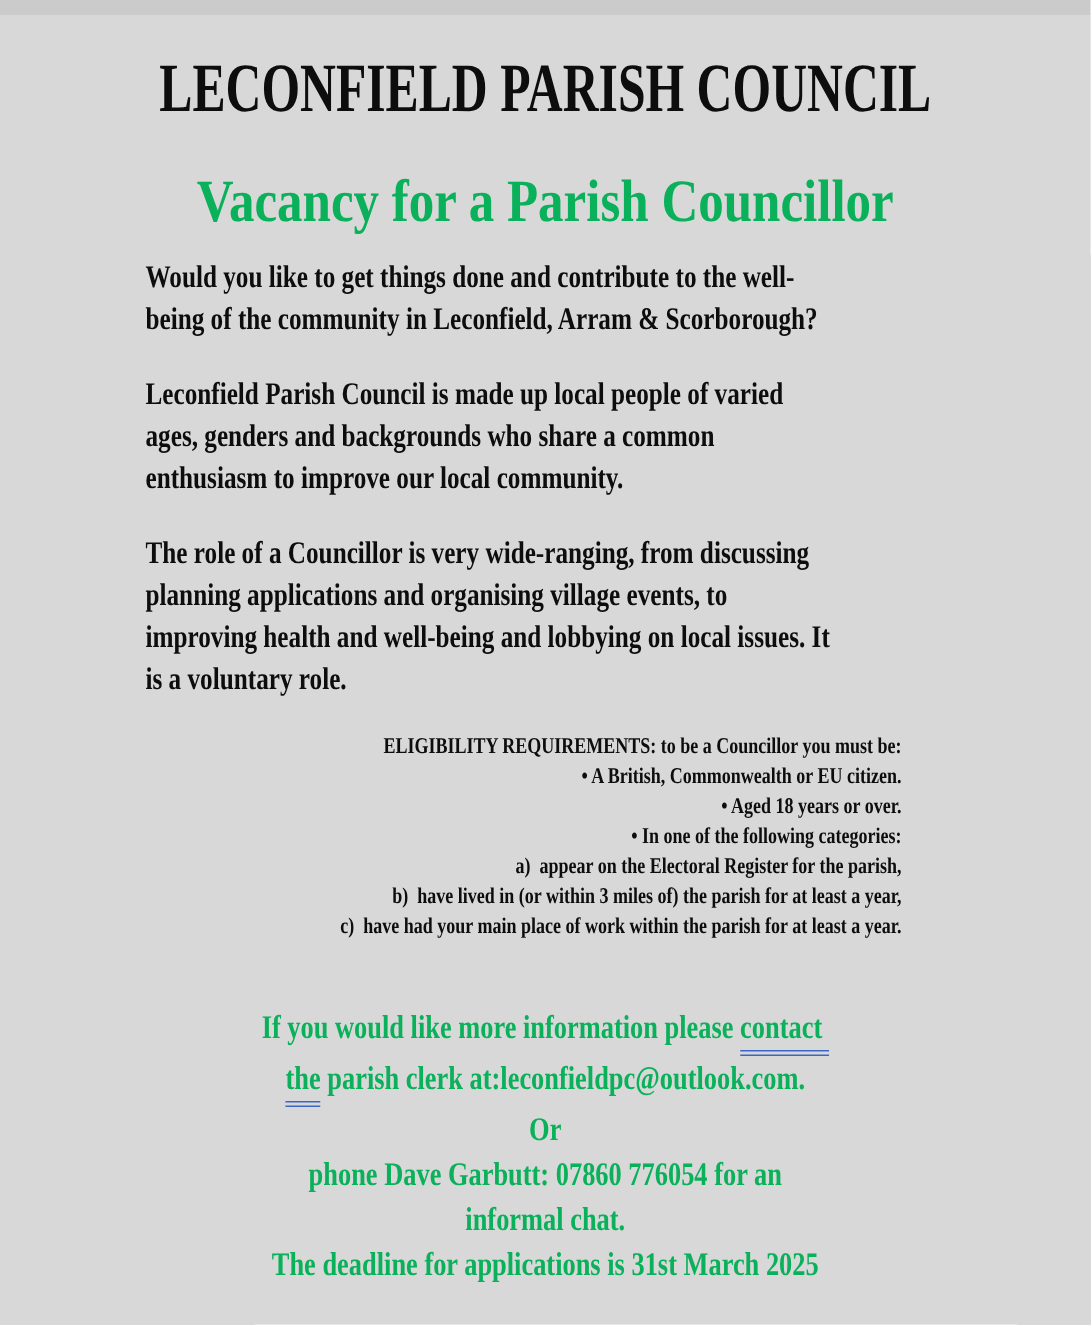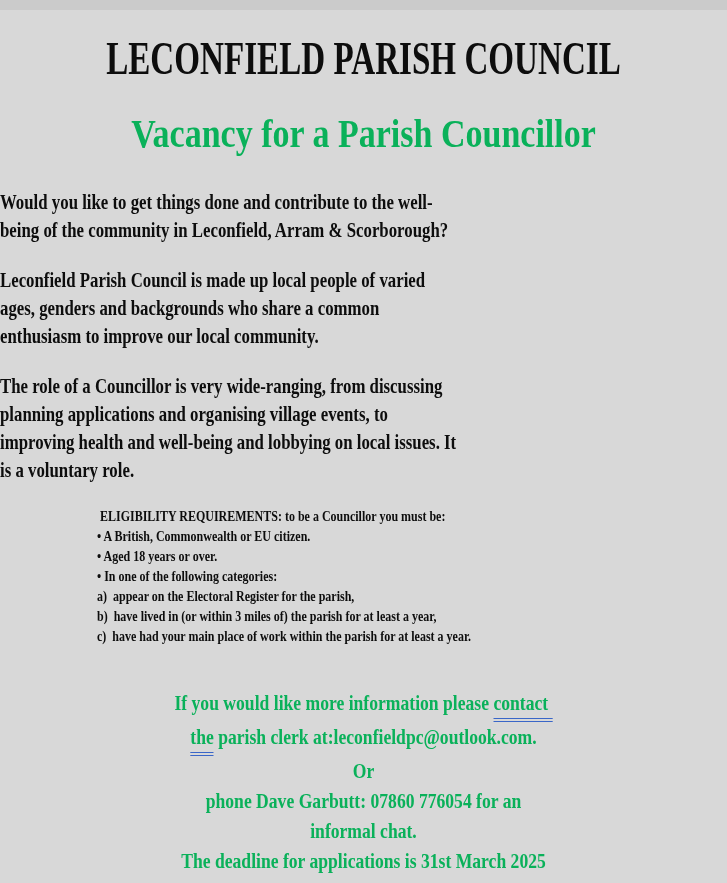--- a/index.html
+++ b/index.html
@@ -26,29 +26,29 @@
   .subtitle {
     margin: 29px 0 0;
     text-align: center;
     font-size: 40px;
     line-height: 43px;
     white-space: pre;
     transform: scaleX(0.85);
     transform-origin: 50% 0;
   }
 
-  .intro { margin-top: 33px; }
+  .intro { margin-top: 15px; padding-left: 97px; }
   .paragraph {
     margin: 0 0 22px 0;
     transform: scaleX(0.8);
     transform-origin: 0 0;
   }
   .paragraph .line { font-size: 21px; line-height: 28px; white-space: pre; }
 
-  .eligibility { margin-top: 0; padding-left: 97px; }
+  .eligibility { margin-top: 0; padding-left: 97px; text-align: right; }
   .squeeze-left { transform: scaleX(0.8); transform-origin: 0 0; }
   .eligibility .line { font-size: 15px; line-height: 20px; white-space: pre; }
 
   .contact {
     margin-top: 42px;
     text-align: center;
     transform: scaleX(0.8);
     transform-origin: 50% 0;
   }
   .contact .line { font-size: 22px; line-height: 30px; white-space: pre; }

